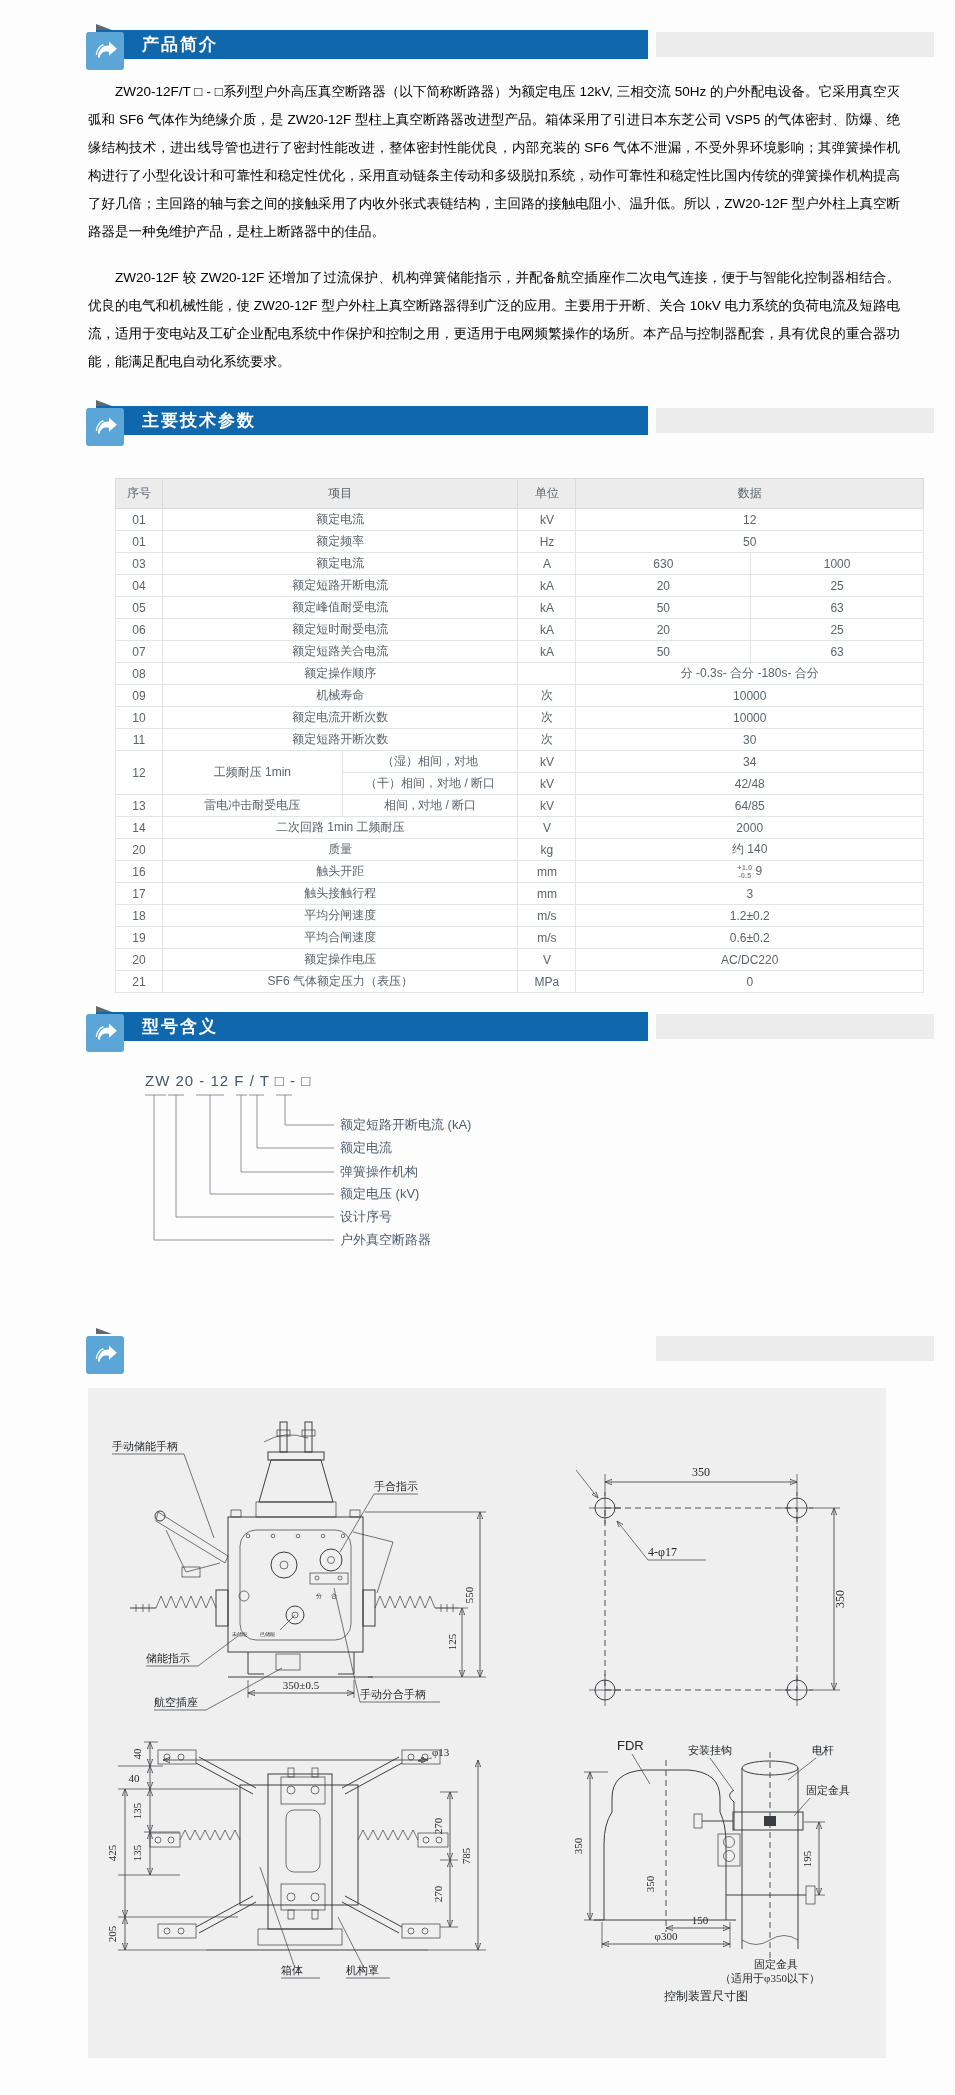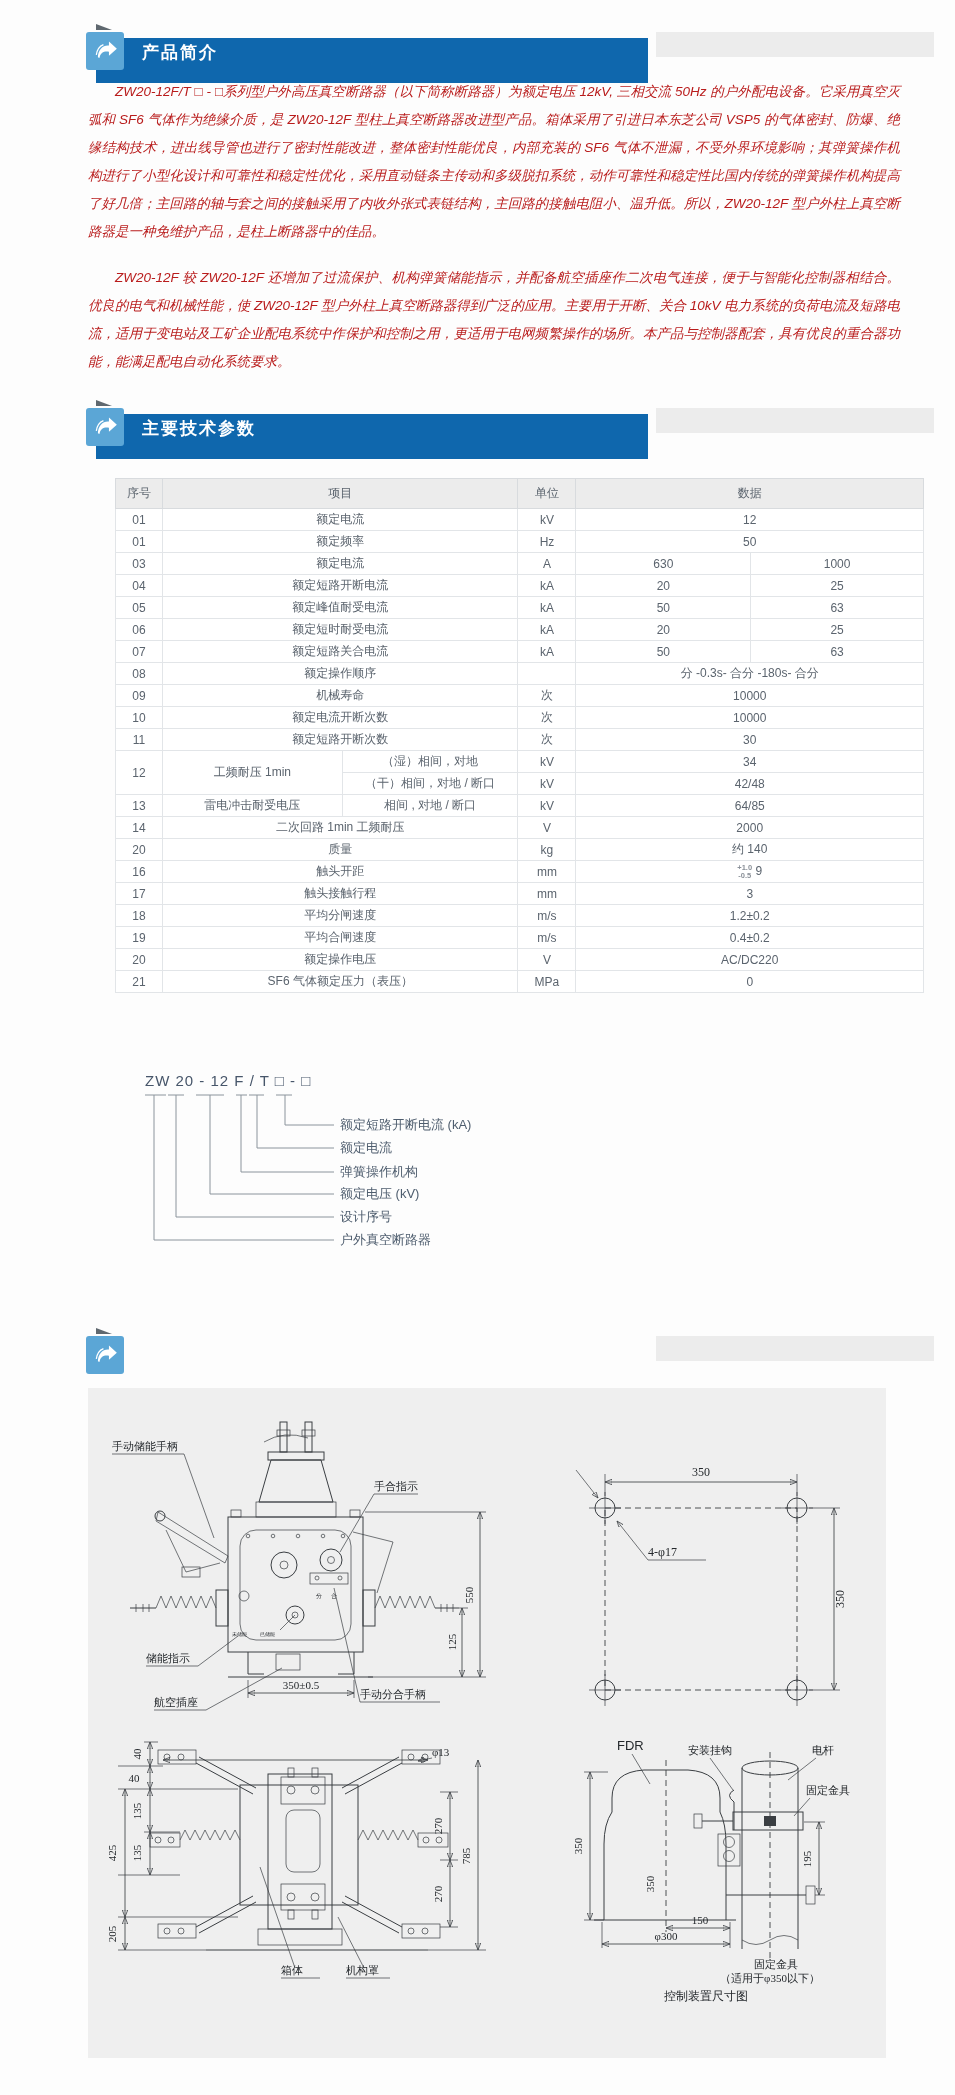--- a/index.html
+++ b/index.html
@@ -3,30 +3,30 @@
 <meta charset="utf-8">
 <style>
   html,body{margin:0;padding:0;background:#ffffff;}
   .page{position:relative;width:955px;height:2095px;background:#fdfdfd;
         font-family:"Liberation Sans","DejaVu Sans",sans-serif;overflow:hidden;}
 
   
   .banner{position:absolute;left:86px;width:852px;height:48px;}
   .banner .fold{position:absolute;left:10px;top:-6px;width:0;height:0;
                 border-bottom:6px solid #5f686f;border-right:16px solid transparent;}
-  .banner .bar{position:absolute;left:10px;top:8px;width:552px;height:45px;background:#0f67ad;}
+  .banner .bar{position:absolute;left:10px;top:0;width:552px;height:29px;background:#0f67ad;}
   .banner .bar .t{color:#ffffff;font-size:17px;font-weight:bold;line-height:29px;
                   padding-left:46px;letter-spacing:2px;}
   .banner .rest{position:absolute;left:570px;top:2px;width:278px;height:25px;background:#ececec;}
   .banner .icon{position:absolute;left:0;top:2px;width:38px;height:38px;background:#5ba6d6;
                 border-radius:3px;display:flex;align-items:center;justify-content:center;z-index:2;}
 
   
   .intro{position:absolute;left:88px;top:78px;width:812px;font-size:13.5px;line-height:28px;
-         color:#b91c1c;text-align:justify;font-style:italic;}
+         color:#000000;text-align:justify;}
   .intro p{margin:0;text-indent:2em;}
   .intro p + p{margin-top:18px;}
 
   
   table.ptable{position:absolute;left:88px;top:478px;width:809px;border-collapse:collapse;
                font-size:12px;color:#5b646e;text-align:center;background:#ffffff;margin-left:27px;}
   table.ptable th{background:#ececec;font-weight:normal;height:27px;border:1px solid #d8dbde;}
   table.ptable td{height:21px;padding:0 4px;border:1px solid #e2e5e8;}
   .tol{display:inline-block;vertical-align:middle;font-size:7.5px;line-height:8px;color:#8a9098;}
   .tol i{display:block;font-style:normal;font-weight:bold;}
@@ -223,37 +223,50 @@
         <tr>
           <td>18</td>
           <td colspan="2">平均分闸速度</td>
           <td>m/s</td>
           <td colspan="2">1.2±0.2</td>
         </tr>
         <tr>
           <td>19</td>
           <td colspan="2">平均合闸速度</td>
           <td>m/s</td>
-          <td colspan="2">0.4±0.2</td>
+          <td colspan="2">0.6±0.2</td>
         </tr>
         <tr>
           <td>20</td>
           <td colspan="2">额定操作电压</td>
           <td>V</td>
           <td colspan="2">AC/DC220</td>
         </tr>
         <tr>
           <td>21</td>
           <td colspan="2">SF6 气体额定压力（表压）</td>
           <td>MPa</td>
           <td colspan="2">0</td>
         </tr>
       </tbody>
   </table>
 
+  <div class="banner" style="top:1012px">
+    <span class="fold"></span>
+    <div class="bar">
+      <div class="t">型号含义</div>
+    </div>
+    <div class="rest"></div>
+    <div class="icon">
+      <svg width="30" height="30" viewBox="0 0 38 38">
+        <path d="M10 27 C10 17 17 11 24 12 L24 7 L34 16 L24 25 L24 20 C18 19 13 21 12 28 Z" fill="#ffffff"></path>
+        <path d="M8 24 C9 17 12 13 17 11" stroke="#ffffff" stroke-width="1.6" fill="none"></path>
+      </svg>
+    </div>
+  </div>
 
   <svg class="model-svg" width="520" height="215" viewBox="0 0 520 215">
     <text class="code" x="57" y="36">ZW 20 - 12 F / T □ - □</text>
 
     <line x1="57" y1="45" x2="78" y2="45"></line>
       <line x1="80" y1="45" x2="96" y2="45"></line>
     <line x1="108" y1="45" x2="136" y2="45"></line>
       <line x1="148" y1="45" x2="159" y2="45"></line>
     <line x1="161" y1="45" x2="176" y2="45"></line>
       <line x1="188" y1="45" x2="204" y2="45"></line>

